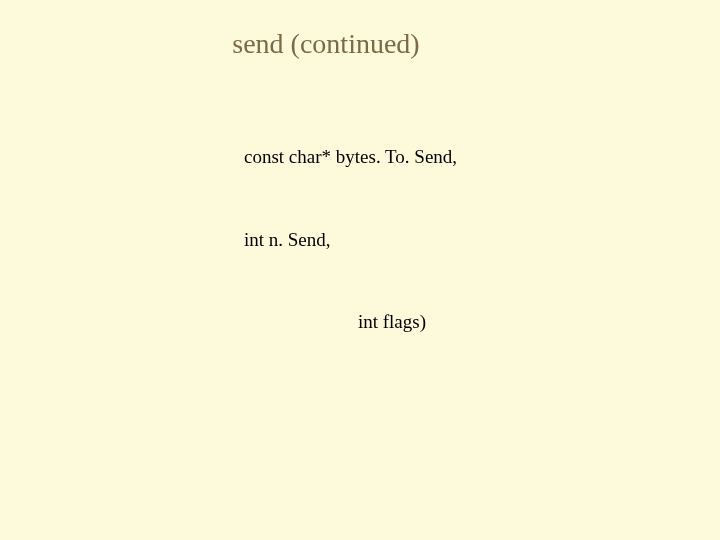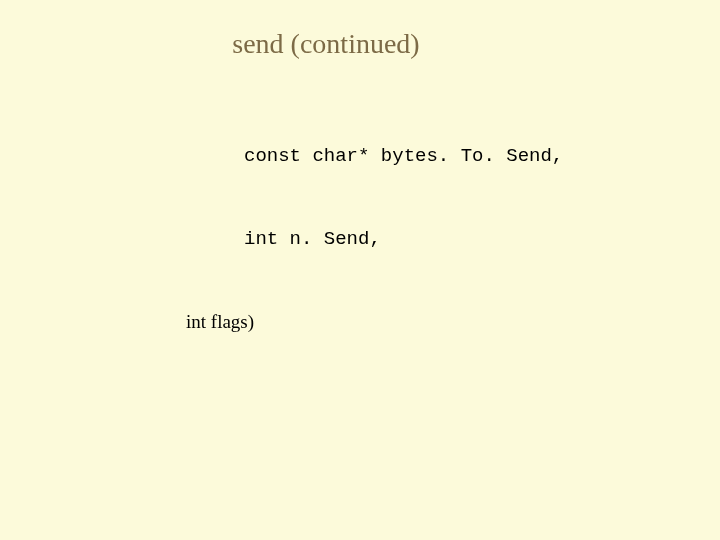--- a/index.html
+++ b/index.html
@@ -23,22 +23,22 @@
     font-size: 28px;
     color: #7c6a46;
     font-weight: 400;
     margin: 4px 0 28px 0;
   }
   .code {
     font-size: 19px;
     line-height: 1.45;
     white-space: pre;
   }
-  .ind1 { padding-left: 132px; }
-  .ind2 { padding-left: 190px; font-family: Liberation Mono, monospace; }
+  .ind1 { padding-left: 132px; text-align: center; }
+  .ind2 { padding-left: 190px; }
 </style>
 </head>
 <body>
 
 <div class="slide">
   <div class="title">send (continued)</div>
   <div class="code">
     <div class="ind2">const char* bytes. To. Send,</div>
     <div class="ind2">int n. Send,</div>
     <div class="ind1">int flags)</div>

